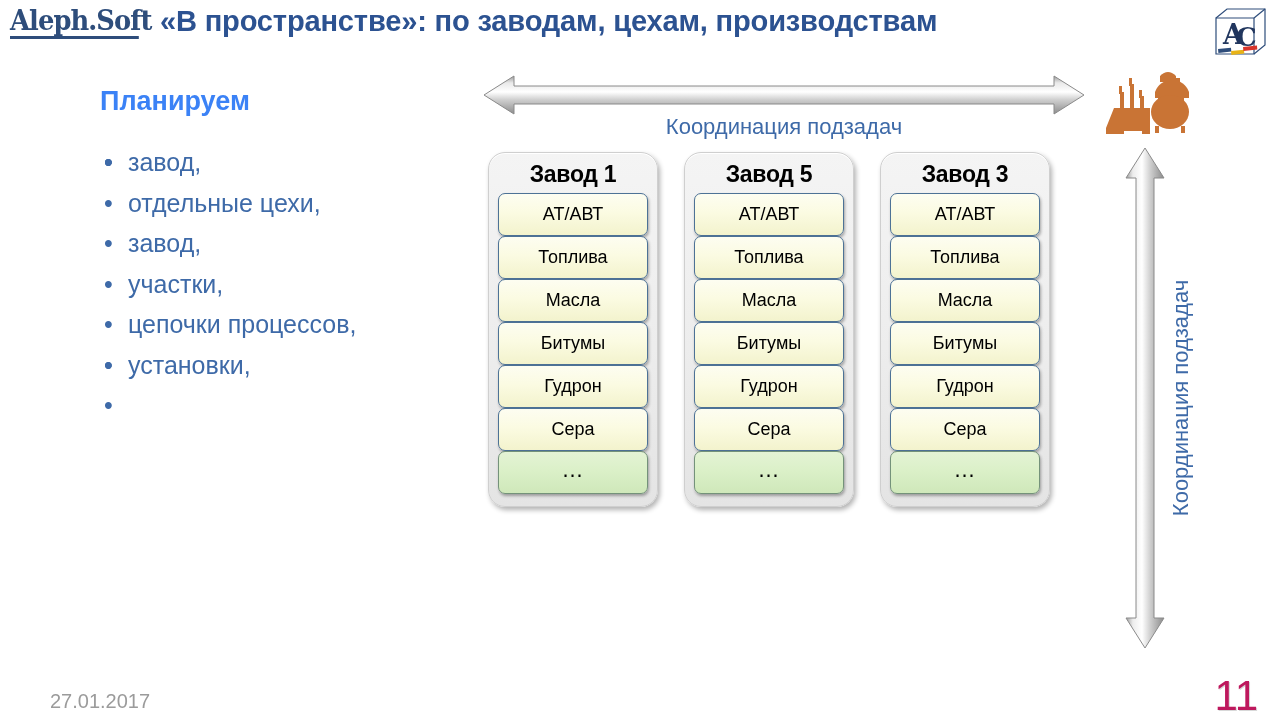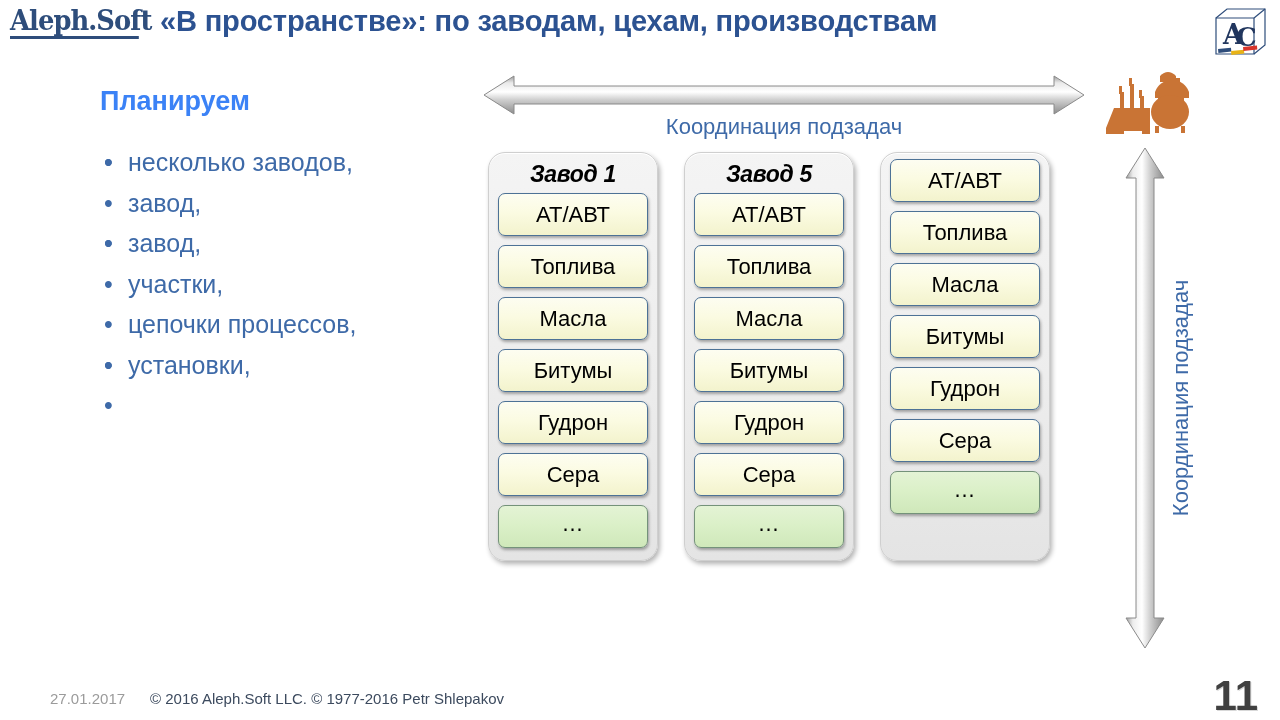--- a/index.html
+++ b/index.html
@@ -90,54 +90,52 @@
     border-radius:17px;
     box-shadow:2px 3px 5px rgba(0,0,0,.30), inset 0 1px 0 #ffffff;
     padding:6px 9px 12px 9px;
     box-sizing:border-box;
   }
   .card-title{
     text-align:center;
     font-size:23px;font-weight:bold;color:#000000;
     padding:2px 0 5px 0;
     letter-spacing:-.3px;
-    font-style:italic;
   }
   .item{
     height:43px;
-    margin-bottom:9px;
     border:1px solid #4D7296;
     border-radius:7px;
     background:linear-gradient(to bottom,#fdfdf1 0%,#fbfbe2 45%,#f3f3cd 100%);
     box-shadow:1px 2px 3px rgba(0,0,0,.32);
     display:flex;align-items:center;justify-content:center;
-    font-size:22px;color:#000;
+    font-size:18px;color:#000;
     box-sizing:border-box;
   }
   .item.more{
     border:1px solid #74927a;
     background:linear-gradient(to bottom,#e4f3d5 0%,#dbf0c8 45%,#cfe8ba 100%);
     margin-bottom:0;
     font-size:22px;
     letter-spacing:1px;
     padding-bottom:6px;
   }
 
   
   .foot-date{
     position:absolute;left:50px;top:690px;
-    font-size:15px;color:#9b9b9b;
+    font-size:20px;color:#9b9b9b;
   }
   .foot-copy{
     position:absolute;left:150px;top:690px;
     font-size:15px;color:#3c4a5e;white-space:nowrap;
   }
   .page-no{
     position:absolute;right:22px;top:672px;
-    font-size:42px;font-weight:bold;color:#404040;
+    font-size:42px;font-weight:normal;color:#be185d;
     text-shadow:1px 1px 0 #d8d8d8;
   }
 </style>
 </head>
 <body>
 
 <div class="slide">
 
   <div class="brand">Aleph.Soft</div>
 
@@ -175,23 +173,23 @@
         <rect x="81" y="64" width="4" height="7"></rect>
         <path d="M60 14 q8 -8 16 0 l0 6 -16 0 Z"></path>
       </g>
     </svg>
   </div>
 
   <div class="lead">Планируем</div>
 
   <ul class="bullets">
     <li><span class="bdot">•</span></li>
-    <li><span class="bdot">•</span><span>несколько заводов,</span></li>
+    <li><span class="bdot">•</span></li>
     <li><span class="bdot">•</span><span>завод,</span></li>
-    <li><span class="bdot">•</span></li>
+    <li><span class="bdot">•</span><span>отдельные цехи,</span></li>
     <li><span class="bdot">•</span><span>завод,</span></li>
     <li><span class="bdot">•</span><span>участки,</span></li>
     <li><span class="bdot">•</span><span>цепочки процессов,</span></li>
     <li><span class="bdot">•</span></li>
     <li><span class="bdot">•</span><span>установки,</span></li>
     <li class="wrap"><span class="bdot">•</span></li>
   </ul>
 
   <div class="h-arrow">
     <svg width="600" height="42" viewBox="0 0 600 42" preserveAspectRatio="none">
@@ -243,28 +241,28 @@
       <div class="item">АТ/АВТ</div>
       <div class="item">Топлива</div>
       <div class="item">Масла</div>
       <div class="item">Битумы</div>
       <div class="item">Гудрон</div>
       <div class="item">Сера</div>
       <div class="item more">…</div>
     </div>
 
     <div class="card">
+      <div class="card-title">Завод 3</div>
       <div class="item">АТ/АВТ</div>
       <div class="item">Топлива</div>
       <div class="item">Масла</div>
       <div class="item">Битумы</div>
       <div class="item">Гудрон</div>
       <div class="item">Сера</div>
       <div class="item more">…</div>
     </div>
 
   </div>
 
   <div class="foot-date">27.01.2017</div>
-  <div class="foot-copy">© 2016 Aleph.Soft LLC.  © 1977-2016 Petr Shlepakov</div>
   <div class="page-no">11</div>
 
 </div>
 
 </body></html>

